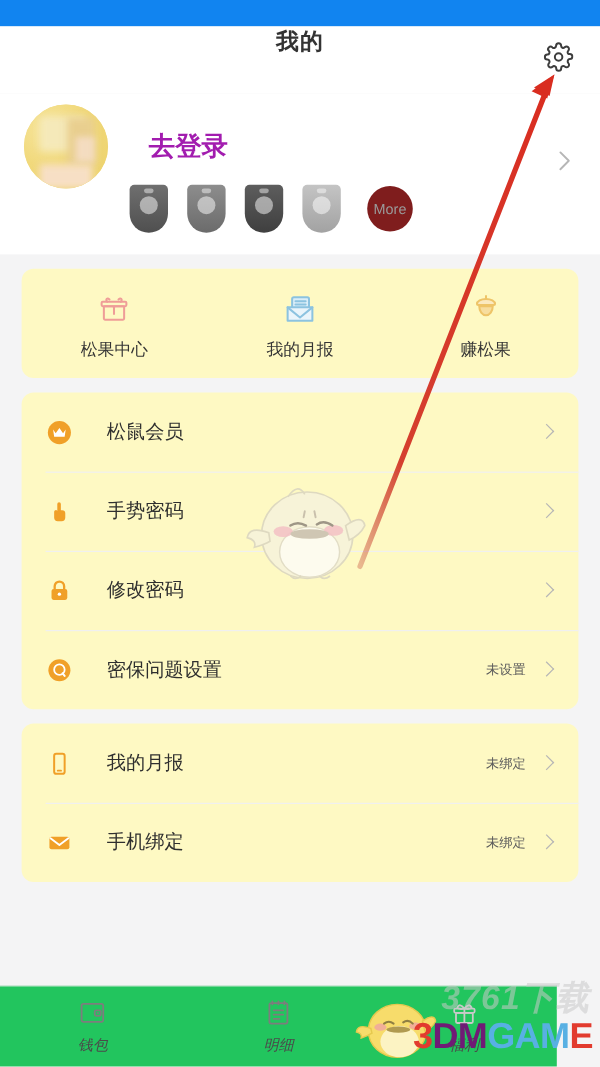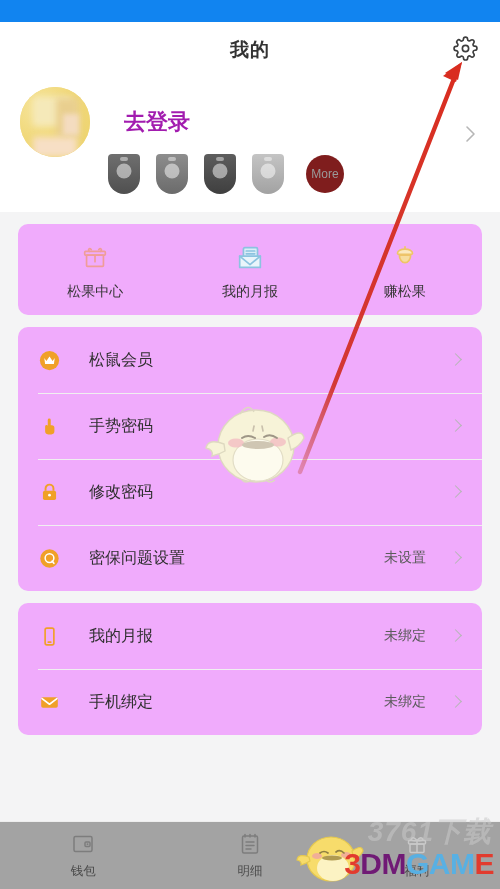--- a/index.html
+++ b/index.html
@@ -22,21 +22,21 @@
     background: #1184f0;
     width: 100%;
   }
 
   
   .header {
     height: 56px;
     background: #ffffff;
     position: relative;
     display: flex;
-    align-items: center;
+    align-items: flex-start;
     justify-content: center;
   }
   .header-title {
     font-size: 19px;
     color: #333;
     font-weight: 600;
     letter-spacing: 1px;
   }
   .gear-btn {
     position: absolute;
@@ -134,21 +134,21 @@
     border-radius: 50%;
     background: #7f1d1d;
     display: flex; align-items: center; justify-content: center;
     font-size: 12px;
     color: #9a9a9a;
     margin-left: 6px;
   }
 
   
   .card {
-    background: #f0abfc;
+    background: #fef9c3;
     border-radius: 10px;
     margin: 12px 18px 0 18px;
     position: relative;
     z-index: 2;
   }
 
   
   .quick {
     display: flex;
     padding: 18px 0 14px 0;
@@ -187,23 +187,23 @@
     flex: 0 0 22px;
     display: flex; align-items: center; justify-content: center;
     margin-right: 16px;
   }
   .m-label {
     font-size: 16px;
     color: #2f2f2f;
     flex: 1;
   }
   .m-value {
-    font-size: 14px;
+    font-size: 11px;
     color: #5b5b5b;
-    margin-right: 12px;
+    margin-right: 0;
   }
   .chev {
     width: 9px; height: 15px;
     position: relative;
     flex: 0 0 9px;
   }
   .chev::after {
     content:"";
     position:absolute;
     left:0; top:2px;
@@ -230,27 +230,28 @@
     left: 0; top: 0;
     width: 500px; height: 889px;
     z-index: 40;
     pointer-events: none;
   }
 
   
   .bottom-nav {
     position: absolute;
     left: 0; bottom: 0;
-    width: 500px;
+    width: 464px;
     height: 68px;
-    background: #a3a3a3;
+    background: #22c55e;
     border-top: 1px solid #ededed;
     display: flex;
     align-items: center;
     z-index: 20;
+    font-style: italic;
   }
   .nav-item {
     flex: 1;
     display: flex;
     flex-direction: column;
     align-items: center;
     gap: 6px;
   }
   .nav-label {
     font-size: 12.5px;

